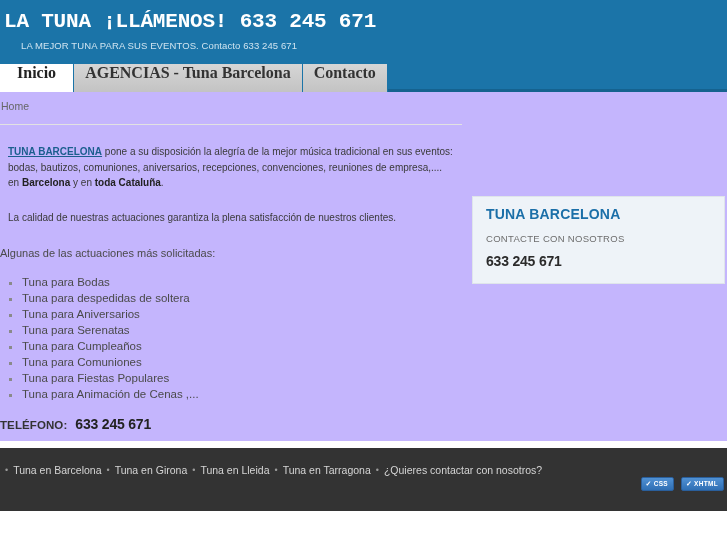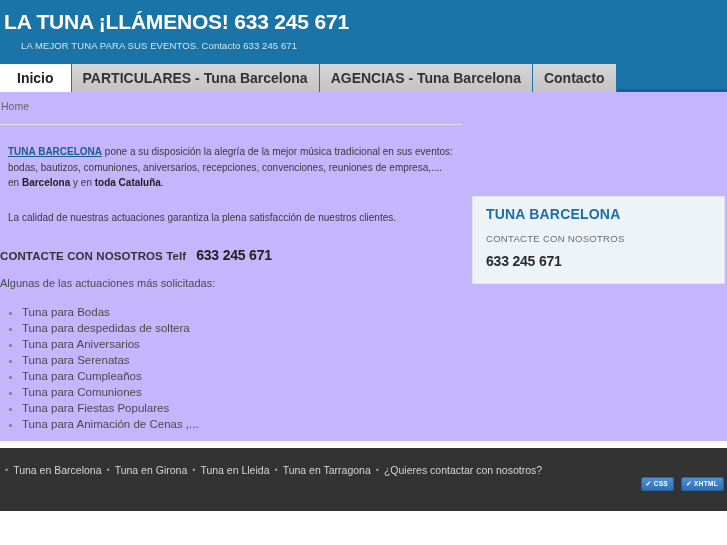--- a/index.html
+++ b/index.html
@@ -28,20 +28,21 @@
     position: absolute;
     left: 4px;
     top: 10px;
     margin: 0;
     color: #ffffff;
     font-size: 21px;
     font-weight: bold;
     letter-spacing: -0.2px;
     line-height: 24px;
     white-space: nowrap;
+    font-family: Liberation Mono, monospace;
   }
   #site-tagline {
     position: absolute;
     left: 21px;
     top: 40px;
     color: #cfe4f0;
     font-size: 9.5px;
     line-height: 11px;
     letter-spacing: 0.1px;
     white-space: nowrap;
@@ -60,32 +61,33 @@
     display: flex;
     list-style: none;
     margin: 0;
     padding: 0;
     height: 28px;
     background: transparent;
   }
   #main-nav li {
     height: 28px;
     display: flex;
-    align-items: center;
+    align-items: flex-start;
     justify-content: center;
     box-sizing: border-box;
     background: #c9c9c9;
     background: linear-gradient(to bottom, #d6d6d6 0%, #c3c3c3 100%);
     border-right: 1px solid #1b74a8;
     padding: 0 11px;
-    font-size: 14px;
+    font-size: 16px;
     font-weight: bold;
     color: #333333;
     white-space: nowrap;
     cursor: pointer;
+    font-family: Liberation Serif, serif;
   }
   #main-nav li.active {
     background: #ffffff;
     color: #222222;
   }
   #main-nav li:first-child {
     padding: 0 17px;
   }
   #nav-tail {
     flex: 1 1 auto;
@@ -312,23 +314,20 @@
   <h1 id="site-title">LA TUNA ¡LLÁMENOS! 633 245 671</h1>
   <div id="site-tagline">LA MEJOR TUNA PARA SUS EVENTOS. Contacto 633 245 671</div>
 </div>
 
 <nav id="main-nav">
   <ul class="navlist">
     <li class="active">
         <span>Inicio</span>
       </li>
     <li>
-        <span>PARTICULARES - Tuna Barcelona</span>
-      </li>
-    <li>
         <span>AGENCIAS - Tuna Barcelona</span>
       </li>
     <li>
         <span>Contacto</span>
       </li>
   </ul>
   <div id="nav-tail"></div>
 </nav>
 
 <div id="page-wrap">
@@ -337,21 +336,20 @@
     <a class="crumb" href="#">Home</a>
   </div>
 
   <div id="content-col">
     <div id="content-rule"></div>
 
     <p id="intro-para"><a id="intro-link" href="#">TUNA BARCELONA</a><span> pone a su disposición la alegría de la mejor música tradicional en sus eventos: bodas, bautizos, comuniones, aniversarios, recepciones, convenciones, reuniones de empresa,.... en </span><b>Barcelona</b><span> y en </span><b>toda Cataluña</b><span>.</span></p>
 
     <p id="quality-para">La calidad de nuestras actuaciones garantiza la plena satisfacción de nuestros clientes.</p>
 
-    <div id="contact-heading"><span>CONTACTE CON NOSOTROS Telf</span><span class="phone">633 245 671</span></div>
 
     <div id="list-intro">Algunas de las actuaciones más solicitadas:</div>
 
     <ul id="services-list">
       <li>Tuna para  Bodas</li>
       <li>Tuna para despedidas de soltera</li>
       <li>Tuna para Aniversarios</li>
       <li>Tuna para Serenatas</li>
       <li>Tuna para Cumpleaños</li>
       <li>Tuna para Comuniones</li>

